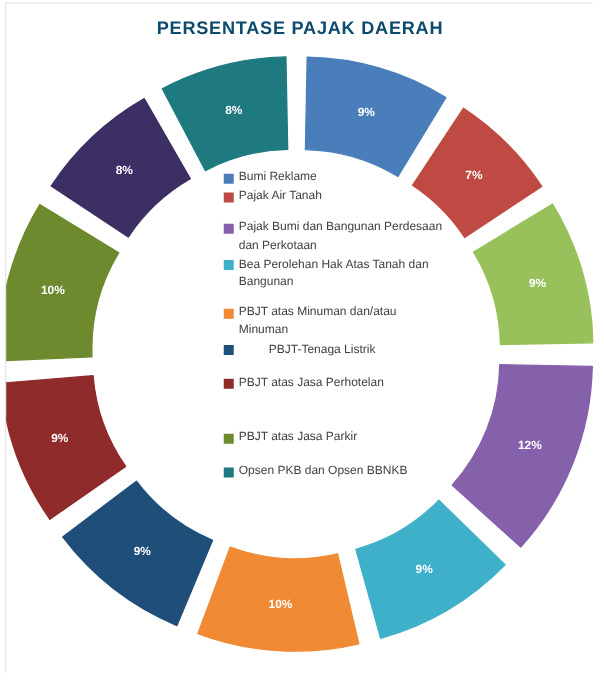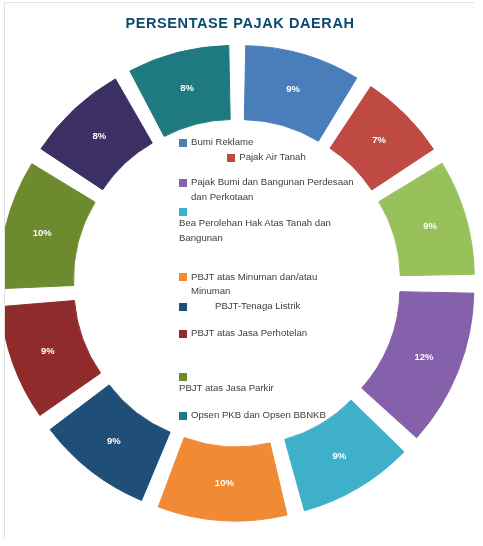--- a/index.html
+++ b/index.html
@@ -58,25 +58,25 @@
     width:8px;height:8px;
     flex:0 0 8px;
     margin-top:3.5px;
     margin-right:4px;
   }
   .legend-label{
     font-size:9.6px;
     line-height:14.2px;
     color:#404040;
   }
-  .gap-1{margin-bottom:11px;justify-content:center;}
-  .gap-2{margin-bottom:25px;flex-direction:column;}
+  .gap-1{margin-bottom:11px;}
+  .gap-2{margin-bottom:10px;}
   .gap-3{margin-bottom:13px;gap:24px;}
   .gap-4{margin-bottom:29px;}
-  .gap-5{margin-bottom:13px;flex-direction:column;}
+  .gap-5{margin-bottom:13px;}
 </style>
 </head>
 <body>
 
 <div id="chart-frame">
 
   <div id="chart-title">PERSENTASE PAJAK DAERAH</div>
 
   <div id="plot">
     <svg id="pie-svg" width="470" height="536" viewBox="0 0 470 536">

